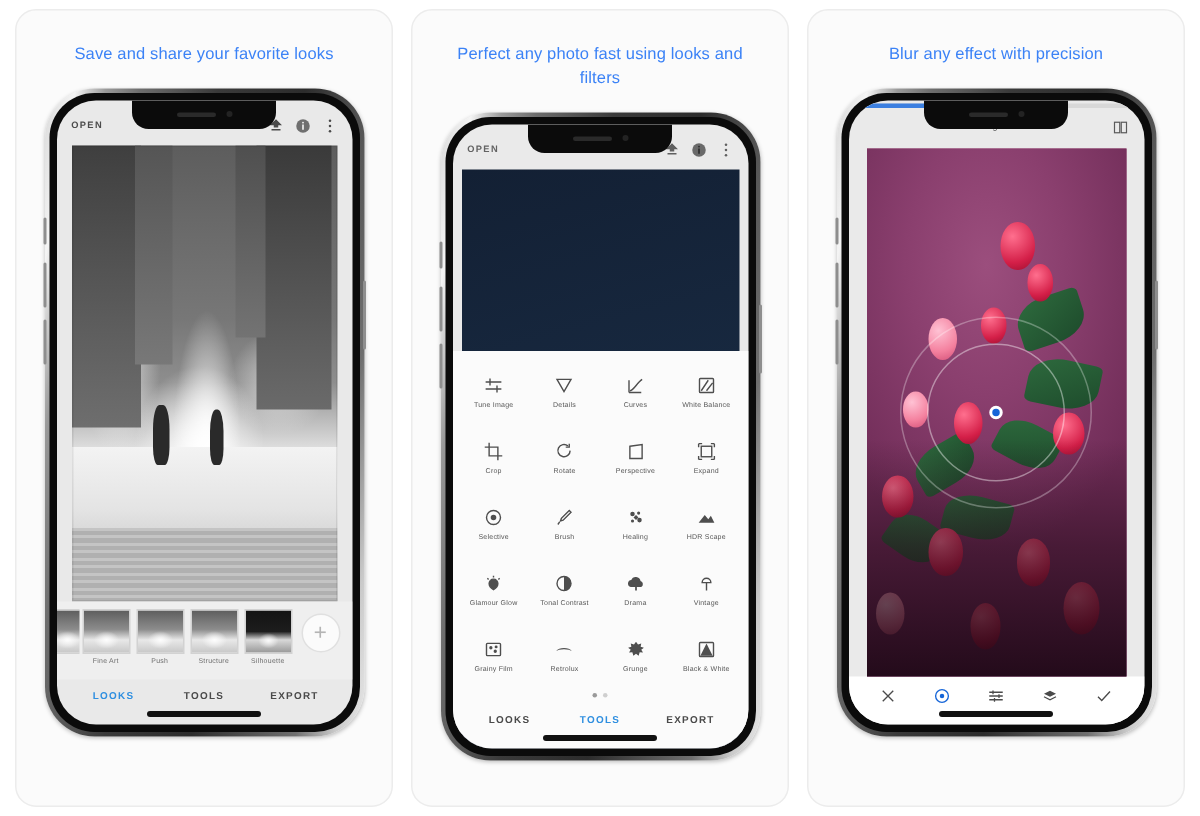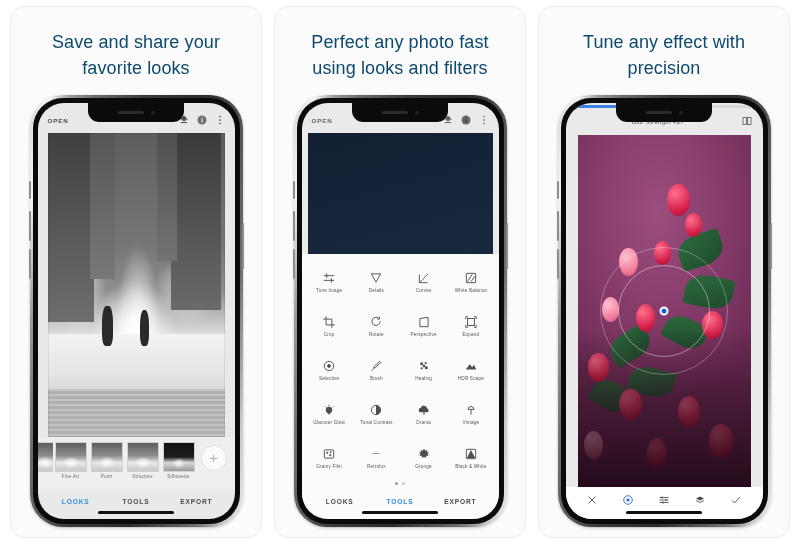--- a/index.html
+++ b/index.html
@@ -25,23 +25,23 @@
     background: #fbfbfb;
     border: 1px solid #ececec;
     border-radius: 14px;
     display: flex;
     flex-direction: column;
     align-items: center;
     padding-top: 22px;
     overflow: hidden;
   }
   .caption {
-    font-size: 18px;
+    font-size: 11px;
     line-height: 1.45;
-    color: #0c4a6e;
+    color: #3b82f6;
     text-align: center;
     font-weight: 400;
     letter-spacing: .1px;
     width: 215px;
   }
 
   
   .phone {
     position: relative;
     margin-top: 14px;
@@ -560,21 +560,21 @@
             </div>
           </div>
 
           <div class="home-indicator"></div>
         </div>
       </div>
     </div>
   </div>
 
   <div class="card p3c">
-    <div class="caption">Tune any effect with precision</div>
+    <div class="caption">Blur any effect with precision</div>
 
     <div class="phone">
       <div class="side-btn sb-mute"></div>
       <div class="side-btn sb-up"></div>
       <div class="side-btn sb-dn"></div>
       <div class="side-btn sb-pw"></div>
       <div class="phone-inner">
         <div class="screen p3">
           <div class="notch">
             <div class="speaker"></div>

